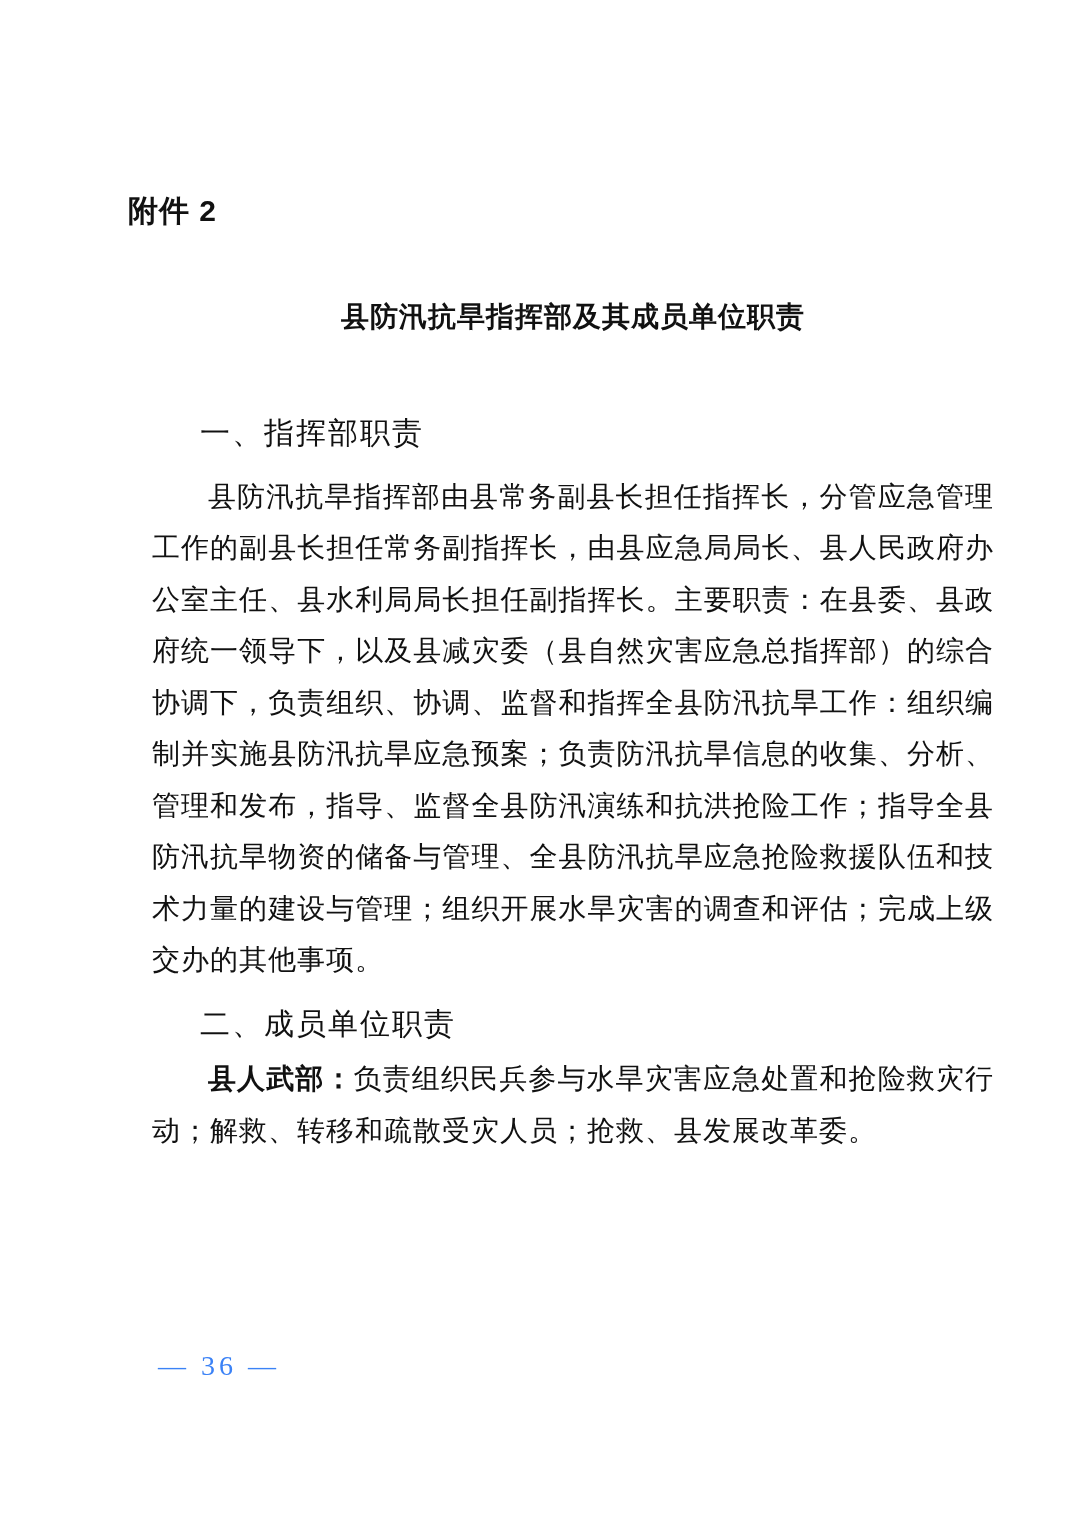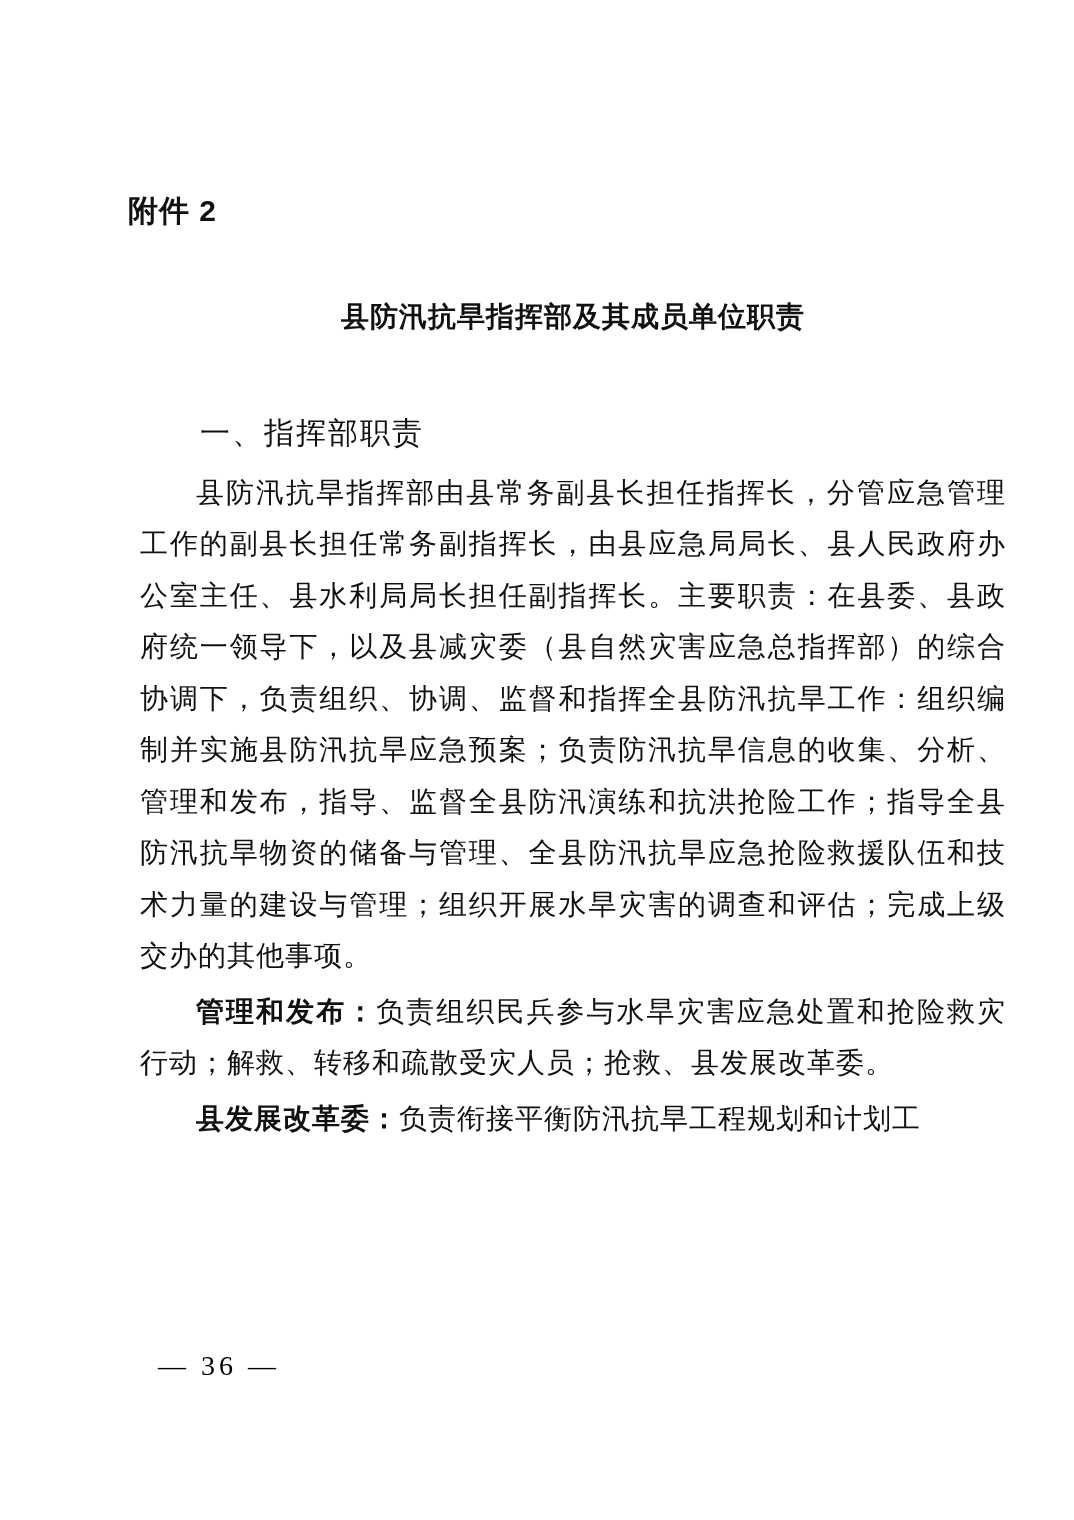--- a/index.html
+++ b/index.html
@@ -52,59 +52,59 @@
     line-height: 51.5px;
     font-weight: 400;
     text-indent: 2em;
     letter-spacing: 2px;
     font-family: "Liberation Sans", "DejaVu Sans", sans-serif;
   }
   .section-heading.first {
     margin-bottom: 8px;
   }
   .para {
-    margin: 0;
+    margin: 12px;
     text-indent: 2em;
     text-align: justify;
     text-justify: inter-character;
   }
   .para.member {
     margin-top: 4px;
   }
   .org-lead {
     font-weight: 700;
   }
   .page-footer {
     position: absolute;
     left: 158px;
     top: 1350px;
     font-size: 28px;
     letter-spacing: 4px;
-    color: #000000;
+    color: #3b82f6;
     font-family: "Liberation Serif", "DejaVu Serif", serif;
   }
 </style>
 </head>
 <body>
 
 <div class="page">
 
   <div class="attachment-label">附件 2</div>
 
   <h1 class="doc-title">县防汛抗旱指挥部及其成员单位职责</h1>
 
   <div class="body-text">
 
     <h2 class="section-heading first">一、指挥部职责</h2>
 
     <p class="para">县防汛抗旱指挥部由县常务副县长担任指挥长，分管应急管理工作的副县长担任常务副指挥长，由县应急局局长、县人民政府办公室主任、县水利局局长担任副指挥长。主要职责：在县委、县政府统一领导下，以及县减灾委（县自然灾害应急总指挥部）的综合协调下，负责组织、协调、监督和指挥全县防汛抗旱工作：组织编制并实施县防汛抗旱应急预案；负责防汛抗旱信息的收集、分析、管理和发布，指导、监督全县防汛演练和抗洪抢险工作；指导全县防汛抗旱物资的储备与管理、全县防汛抗旱应急抢险救援队伍和技术力量的建设与管理；组织开展水旱灾害的调查和评估；完成上级交办的其他事项。</p>
 
+    <h2 class="section-heading">二、成员单位职责</h2>
 
-    <p class="para member"><span class="org-lead">管理和发布：</span><span>负责组织民兵参与水旱灾害应急处置和抢险救灾行动；解救、转移和疏散受灾人员；抢救、县发展改革委。</span></p>
+    <p class="para member"><span class="org-lead">县人武部：</span><span>负责组织民兵参与水旱灾害应急处置和抢险救灾行动；解救、转移和疏散受灾人员；抢救、县发展改革委。</span></p>
 
 
-    <p class="para member"><span class="org-lead">县发展改革委：</span><span>负责衔接平衡防汛抗旱工程规划和计划工</span></p>
 
   </div>
 
   <div class="page-footer">— 36 —</div>
 
 </div>
 
 </body></html>

